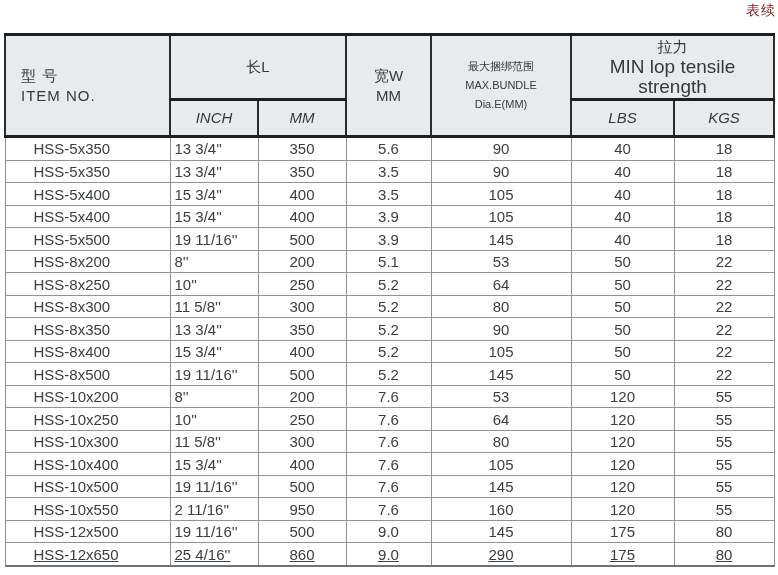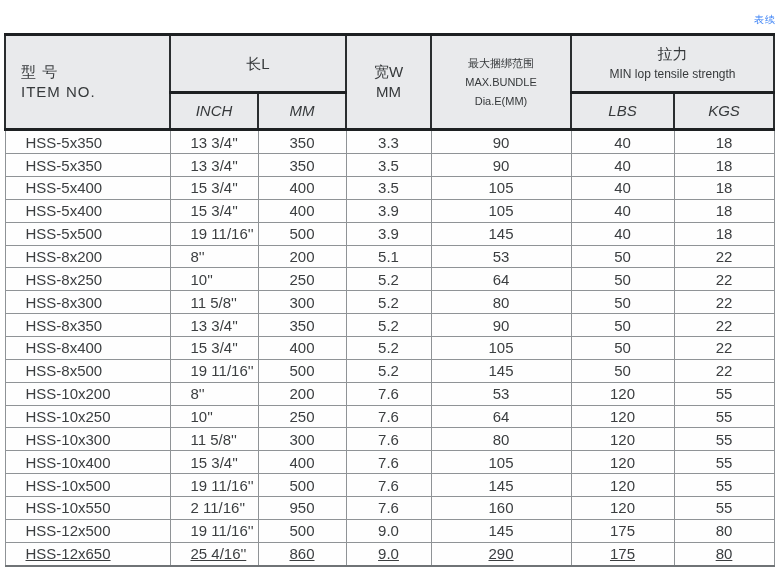--- a/index.html
+++ b/index.html
@@ -6,23 +6,23 @@
   body {
     width: 778px; height: 575px;
     background: #ffffff;
     position: relative;
     font-family: "Liberation Sans", sans-serif;
     color: #3b3e40;
     overflow: hidden;
   }
   .continued {
     position: absolute;
-    top: 13px; right: 2px;
-    font-size: 10px;
-    color: #3b82f6;
+    top: 2px; right: 2px;
+    font-size: 14px;
+    color: #7f1d1d;
     letter-spacing: 1px;
   }
   table.spec {
     position: absolute;
     left: 4px; top: 33px;
     width: 769px; height: 534px;
     border-collapse: collapse;
     table-layout: fixed;
   }
   
@@ -52,22 +52,22 @@
     background: #fefefe;
     font-size: 15px;
     text-align: center;
     vertical-align: middle;
     padding: 0;
     color: #3b3e40;
     white-space: nowrap;
     overflow: hidden;
   }
   tbody tr:last-child td { border-bottom: 2px solid #6f7376; text-decoration: underline; }
-  tbody td.c-item { text-align: left; padding-left: 20px; }
-  tbody td.c-inch { text-align: left; padding-left: 20px; }
+  tbody td.c-item { text-align: left; padding-left: 28px; }
+  tbody td.c-inch { text-align: left; padding-left: 4px; }
 </style>
 </head>
 <body>
 
 <span class="continued">表续</span>
 
 <table class="spec">
   <colgroup>
     <col style="width:165px">
     <col style="width:88px">
@@ -88,37 +88,37 @@
         <div>宽W</div>
         <div>MM</div>
       </td>
       <td class="h-bundle" rowspan="2">
         <div>最大捆绑范围</div>
         <div>MAX.BUNDLE</div>
         <div>Dia.E(MM)</div>
       </td>
       <td colspan="2">
         <div>拉力</div>
-        <div style="font-size:12px">MIN lop tensile strength</div>
+        <div style="font-size:19px">MIN lop tensile strength</div>
       </td>
     </tr>
     <tr class="h-sub">
       <td>INCH</td>
       <td>MM</td>
       <td>LBS</td>
       <td>KGS</td>
     </tr>
   </thead>
   <tbody>
 
       <tr>
         <td class="c-item">HSS-5x350</td>
         <td class="c-inch">13 3/4''</td>
         <td>350</td>
-        <td>3.3</td>
+        <td>5.6</td>
         <td>90</td>
         <td>40</td>
         <td>18</td>
       </tr>
 
       <tr>
         <td class="c-item">HSS-5x350</td>
         <td class="c-inch">13 3/4''</td>
         <td>350</td>
         <td>3.5</td>

